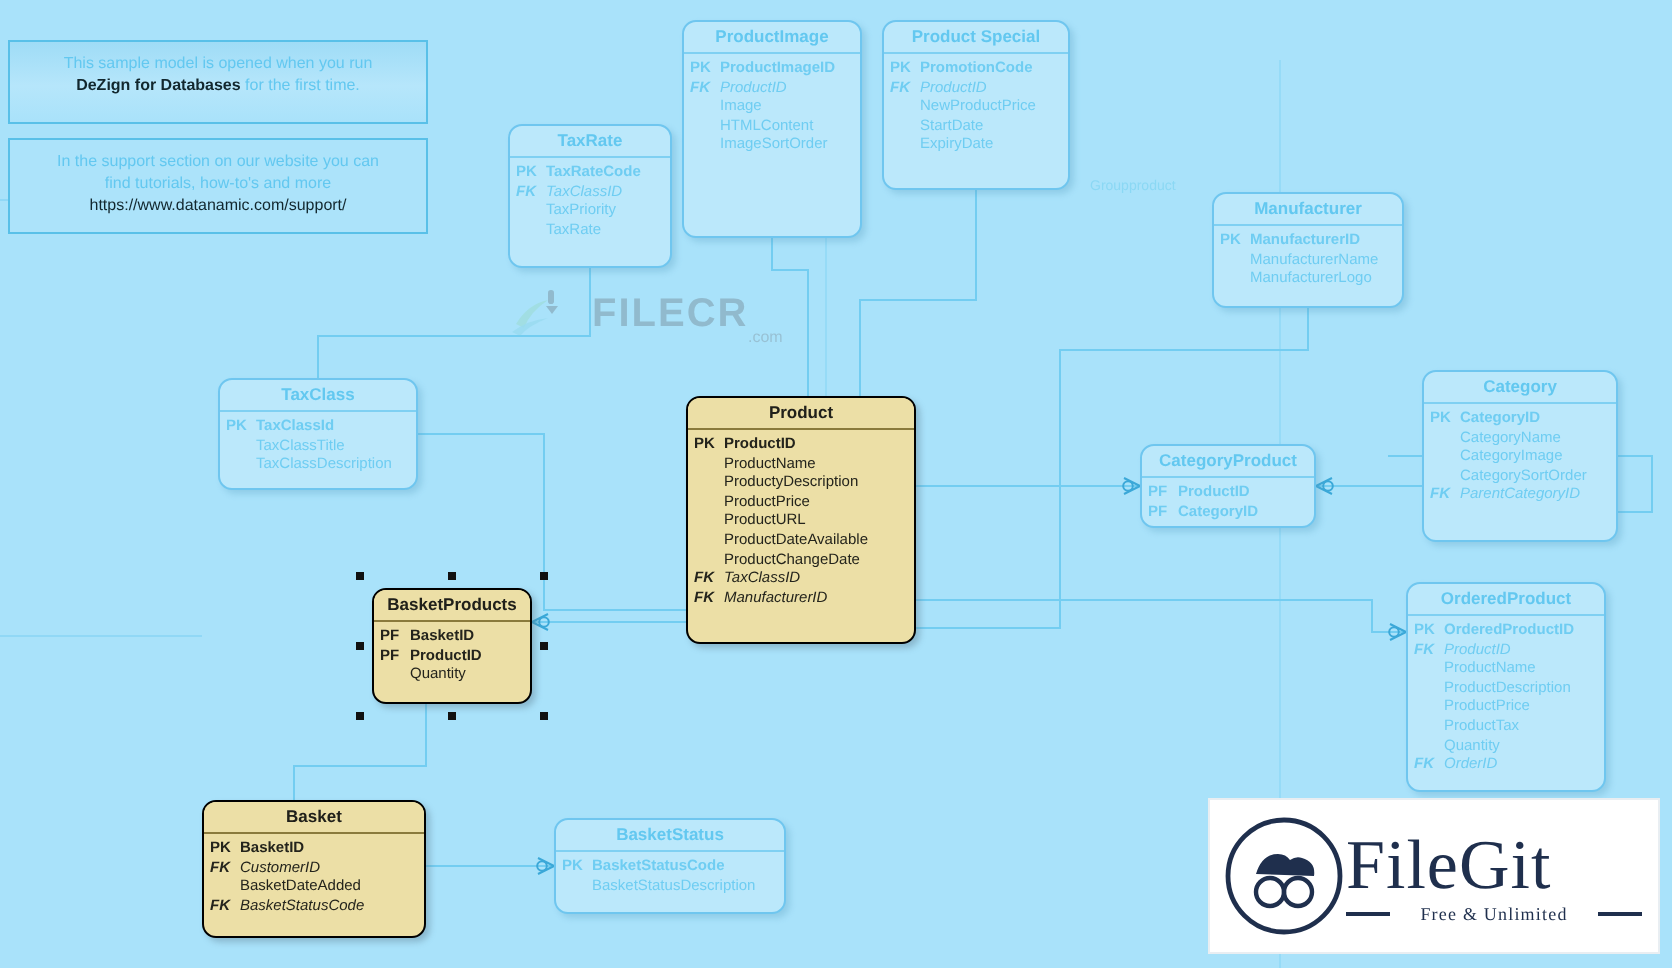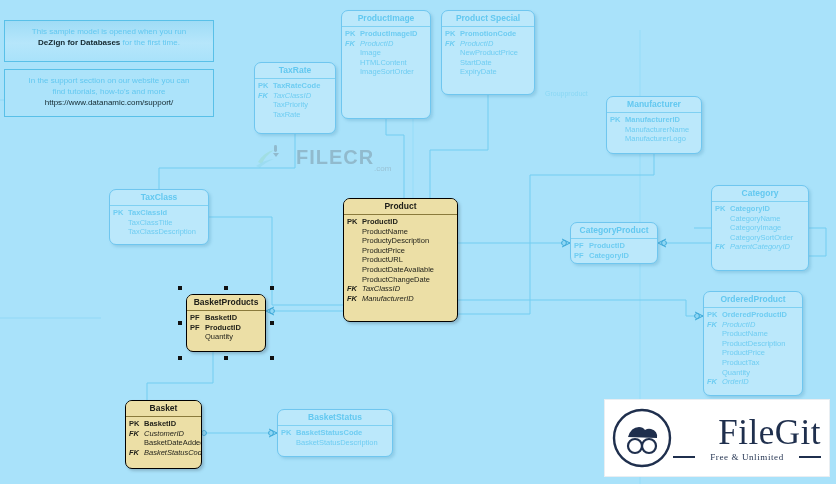--- a/index.html
+++ b/index.html
@@ -115,21 +115,21 @@
     background:#ffffff;border:1px solid #e9eef2;box-sizing:border-box;
     display:flex;align-items:center;
   }
   #filegit .logo{
     width:62px;height:62px;margin-left:6px;flex:0 0 62px;
     display:flex;align-items:center;justify-content:center;
   }
   #filegit .wordmark{flex:1 1 auto;padding-right:8px;}
   #filegit .fg-name{
     font-family:"Liberation Serif", serif;
-    font-size:35px;line-height:36px;color:#1f2f4d;text-align:right;
+    font-size:35px;line-height:36px;color:#1f2f4d;text-align:left;
     letter-spacing:.5px;
   }
   #filegit .fg-tag{
     display:flex;align-items:center;justify-content:space-between;gap:5px;
     margin-top:1px;
   }
   #filegit .fg-tag span.t{
     font-family:"Liberation Serif", serif;
     font-size:9px;color:#1f2f4d;letter-spacing:.6px;white-space:nowrap;
   }
@@ -447,21 +447,21 @@
           <div class="attr ">
             <span class="key"></span>
             <span class="nm">Quantity</span>
           </div>
           <div class="attr fk">
             <span class="key fk">FK</span>
             <span class="nm">OrderID</span>
           </div>
         </div>
       </div>
-      <div class="entity hl" style="left: 101px; top: 400px; width: 77px; height: 69px; margin-left: 24px;">
+      <div class="entity hl" style="left: 101px; top: 400px; width: 112px; height: 69px;">
         <div class="etitle">Basket</div>
         <div class="ebody">
           <div class="attr pk">
             <span class="key">PK</span>
             <span class="nm">BasketID</span>
           </div>
           <div class="attr fk">
             <span class="key fk">FK</span>
             <span class="nm">CustomerID</span>
           </div>

